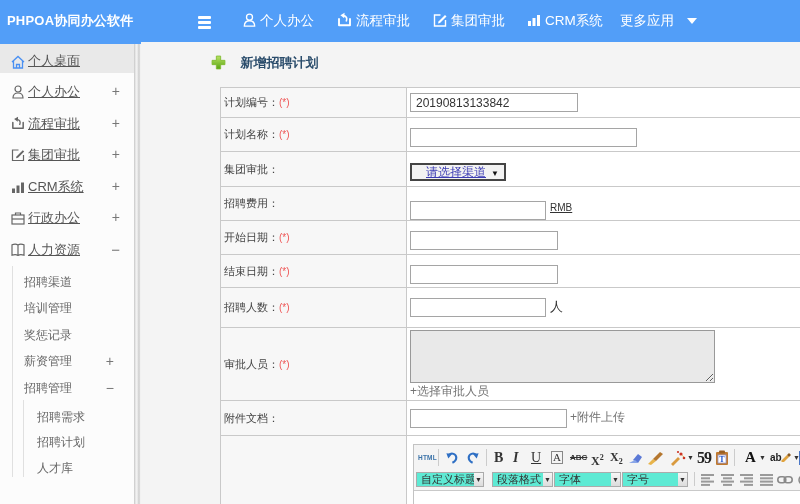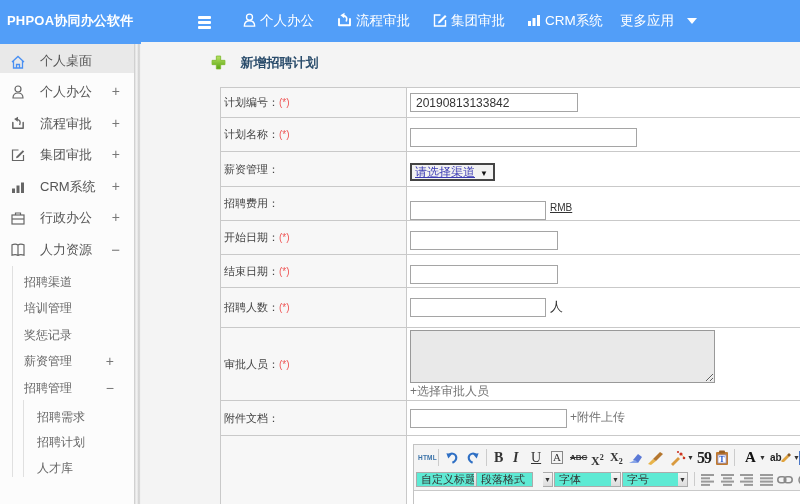--- a/index.html
+++ b/index.html
@@ -8,40 +8,40 @@
 #logo { position:absolute; left:7px; top:0; line-height:42px; color:#fff; font-size:13px; font-weight:bold; letter-spacing:0.2px; }
 #burger { position:absolute; left:198px; top:16px; width:13px; }
 #burger i { display:block; height:2.6px; background:#fff; margin-bottom:2.6px; border-radius:1px; }
 .titem { position:absolute; top:0; height:42px; line-height:42px; color:#fff; font-size:13.5px; }
 .titem svg { vertical-align:-3px; margin-right:3px; }
 #sidebar { position:absolute; left:0; top:42px; width:134px; height:462px; background:#fcfcfc; border-top:2px solid #529ef8; }
 #sstrip { position:absolute; left:134px; top:42px; width:7px; height:460px; border-top:2px solid #529ef8;
   background:linear-gradient(90deg,#c6c6c6 0,#f0f0f0 2px,#f2f2f2 3px,#cccccc 5px,#f1f1f1 6.5px); }
 ul { list-style:none; }
 #lv1 { margin-top:0; }
-#lv1 li { height:31.6px; line-height:37.6px; font-size:13px; color:#555; position:relative; padding-left:40px; }
+#lv1 li { height:31.6px; line-height:37.6px; font-size:13px; color:#555; position:relative; padding-left:28px;text-decoration:underline; }
 #lv1 li.active { background:#e9e9e9; height:29px; line-height:34px; }
 #lv1 li svg { position:absolute; left:10px; top:50%; margin-top:-5px; }
 #lv1 li b, #lv2 li b { position:absolute; right:14px; font-weight:normal; color:#777; font-size:14px; }
 #lv2 { margin:3px 0 0 12px; border-left:1px solid #e0e0e0; }
 #lv2 li { height:26.6px; line-height:33.6px; font-size:12px; color:#666; padding-left:11px; position:relative; }
 #lv2 li b { right:20px; }
 #lv3 { margin:1px 0 0 10px; border-left:1px solid #e0e0e0; }
 #lv3 li { height:25.9px; line-height:35px; font-size:12px; color:#666; padding-left:13px; }
 #title { position:absolute; left:211px; top:53px; height:26px; }
 #title .plus { display:inline-block; vertical-align:middle; }
 #title .txt { display:inline-block; vertical-align:middle; font-size:13px; font-weight:bold; color:#2a4c6b; margin-left:10px; }
 #formwrap { position:absolute; left:220px; top:87px; }
 table { border-collapse:collapse; table-layout:fixed; width:881px; }
 td { border:1px solid #c9c9c9; font-size:11px; color:#444; vertical-align:middle; overflow:hidden; white-space:nowrap; }
 td.lab { background:#f7f7f7; padding-left:3px; }
 td.val { background:#fff; padding-left:3px; border-right:none; }
 .star { color:#e55; font-size:10px; }
 input[type=text] { border:1px solid #a5a5a5; height:17px; font-size:12px; color:#333; padding:0 5px; font-family:"Liberation Sans",sans-serif; background:#fff; vertical-align:middle; }
-.sel { display:inline-block; border:2px solid #444; background:#f2f2f2; height:12px; line-height:12px; padding:1px 5px 1px 3px; margin-top:6px; }
+.sel { display:inline-block; border:2px solid #444; background:#f2f2f2; height:12px; line-height:12px; padding:1px 5px 1px 14px; margin-top:6px; }
 .sel .st { color:#3d3db4; text-decoration:underline; font-size:12px; }
 .sel .ar { color:#111; font-size:8px; margin-left:5px; }
 .unit { font-size:11.5px; color:#333; margin-left:4px; }
 .ta { width:299px; height:47px; padding:2px; border:1px solid #999; background:#e9e9e9; margin:0; resize:both; display:block; font-family:"Liberation Sans",sans-serif; }
 a.lnk { color:#737373; font-size:12px; text-decoration:none; }
 #ed { position:relative; margin:8px 0 0 3px; width:560px; height:108px; border:1px solid #c3c3c3; background:#f4f4f4; }
 #edtb { position:absolute; left:0; top:0; width:100%; height:45px; border-bottom:1px solid #c9c9c9; }
 #edcontent { position:absolute; left:0; top:46px; width:100%; height:62px; background:#fff; }
 .ei { position:absolute; font-size:12px; color:#333; }
 .r1 { top:0; height:25px; line-height:25px; }
@@ -160,21 +160,21 @@
   <tbody>
         <tr style="height:30px;">
           <td class="lab">计划编号：<span class="star">(*)</span></td>
       <td class="val"><input type="text" style="width: 156px;" value="20190813133842"></td>
         </tr>
   <tr style="height:34px;">
           <td class="lab">计划名称：<span class="star">(*)</span></td>
       <td class="val"><input type="text" style="width: 215px; margin-top: 5px;"></td>
         </tr>
   <tr style="height:35px;">
-          <td class="lab">薪资管理：</td>
+          <td class="lab">集团审批：</td>
       <td class="val"><span class="sel"><span class="st">请选择渠道</span><span class="ar">▼</span></span></td>
         </tr>
   <tr style="height:33px;">
           <td class="lab">招聘费用：</td>
       <td class="val"><input type="text" style="width: 124px; margin-top: 5px;"><span class="unit" style="font-size:10px; display:inline-block; margin-top:15px;text-decoration:underline;">RMB</span></td>
         </tr>
   <tr style="height:34px;">
           <td class="lab">开始日期：<span class="star">(*)</span></td>
       <td class="val"><input type="text" style="width: 136px; margin-top: 6px;"></td>
         </tr>
@@ -255,21 +255,21 @@
                   <path d="M0 9 L6 3 L8 5 L2 11 Z" fill="#e0a33f"></path>
                   <path d="M6 3 L8 1 L10 3 L8 5 Z" fill="#8a5a20"></path>
                 </svg>
         <span class="ei r1" style="left:379px; font-size:7px; color:#333;">▼</span>
         <svg class="alic" style="left:385px; top:6px;" width="14" height="14" viewBox="0 0 14 14">
                   <rect x="0" y="0" width="14" height="14" fill="#4a78c8"></rect>
                 </svg>
 
         <span class="esel" style="left:2px; width:53px;">自定义标题</span>
         <span class="ebtn" style="left:60px;">▼</span>
-        <span class="esel" style="left:62px; width:51px;">段落格式</span>
+        <span class="esel" style="left:78px; width:51px;">段落格式</span>
         <span class="ebtn" style="left:129px;">▼</span>
         <span class="esel" style="left:140px; width:52px;">字体</span>
         <span class="ebtn" style="left:197px;">▼</span>
         <span class="esel" style="left:208px; width:51px;">字号</span>
         <span class="ebtn" style="left:264px;">▼</span>
         <span class="esep r2" style="left:280px;"></span>
         <svg class="alic" style="left:287px;" width="13" height="12" viewBox="0 0 13 12">
                   <g fill="#9a9a9a">
                     <rect x="0" y="0" width="13" height="2"></rect>
                     <rect x="0" y="3.3" width="9" height="2"></rect>

